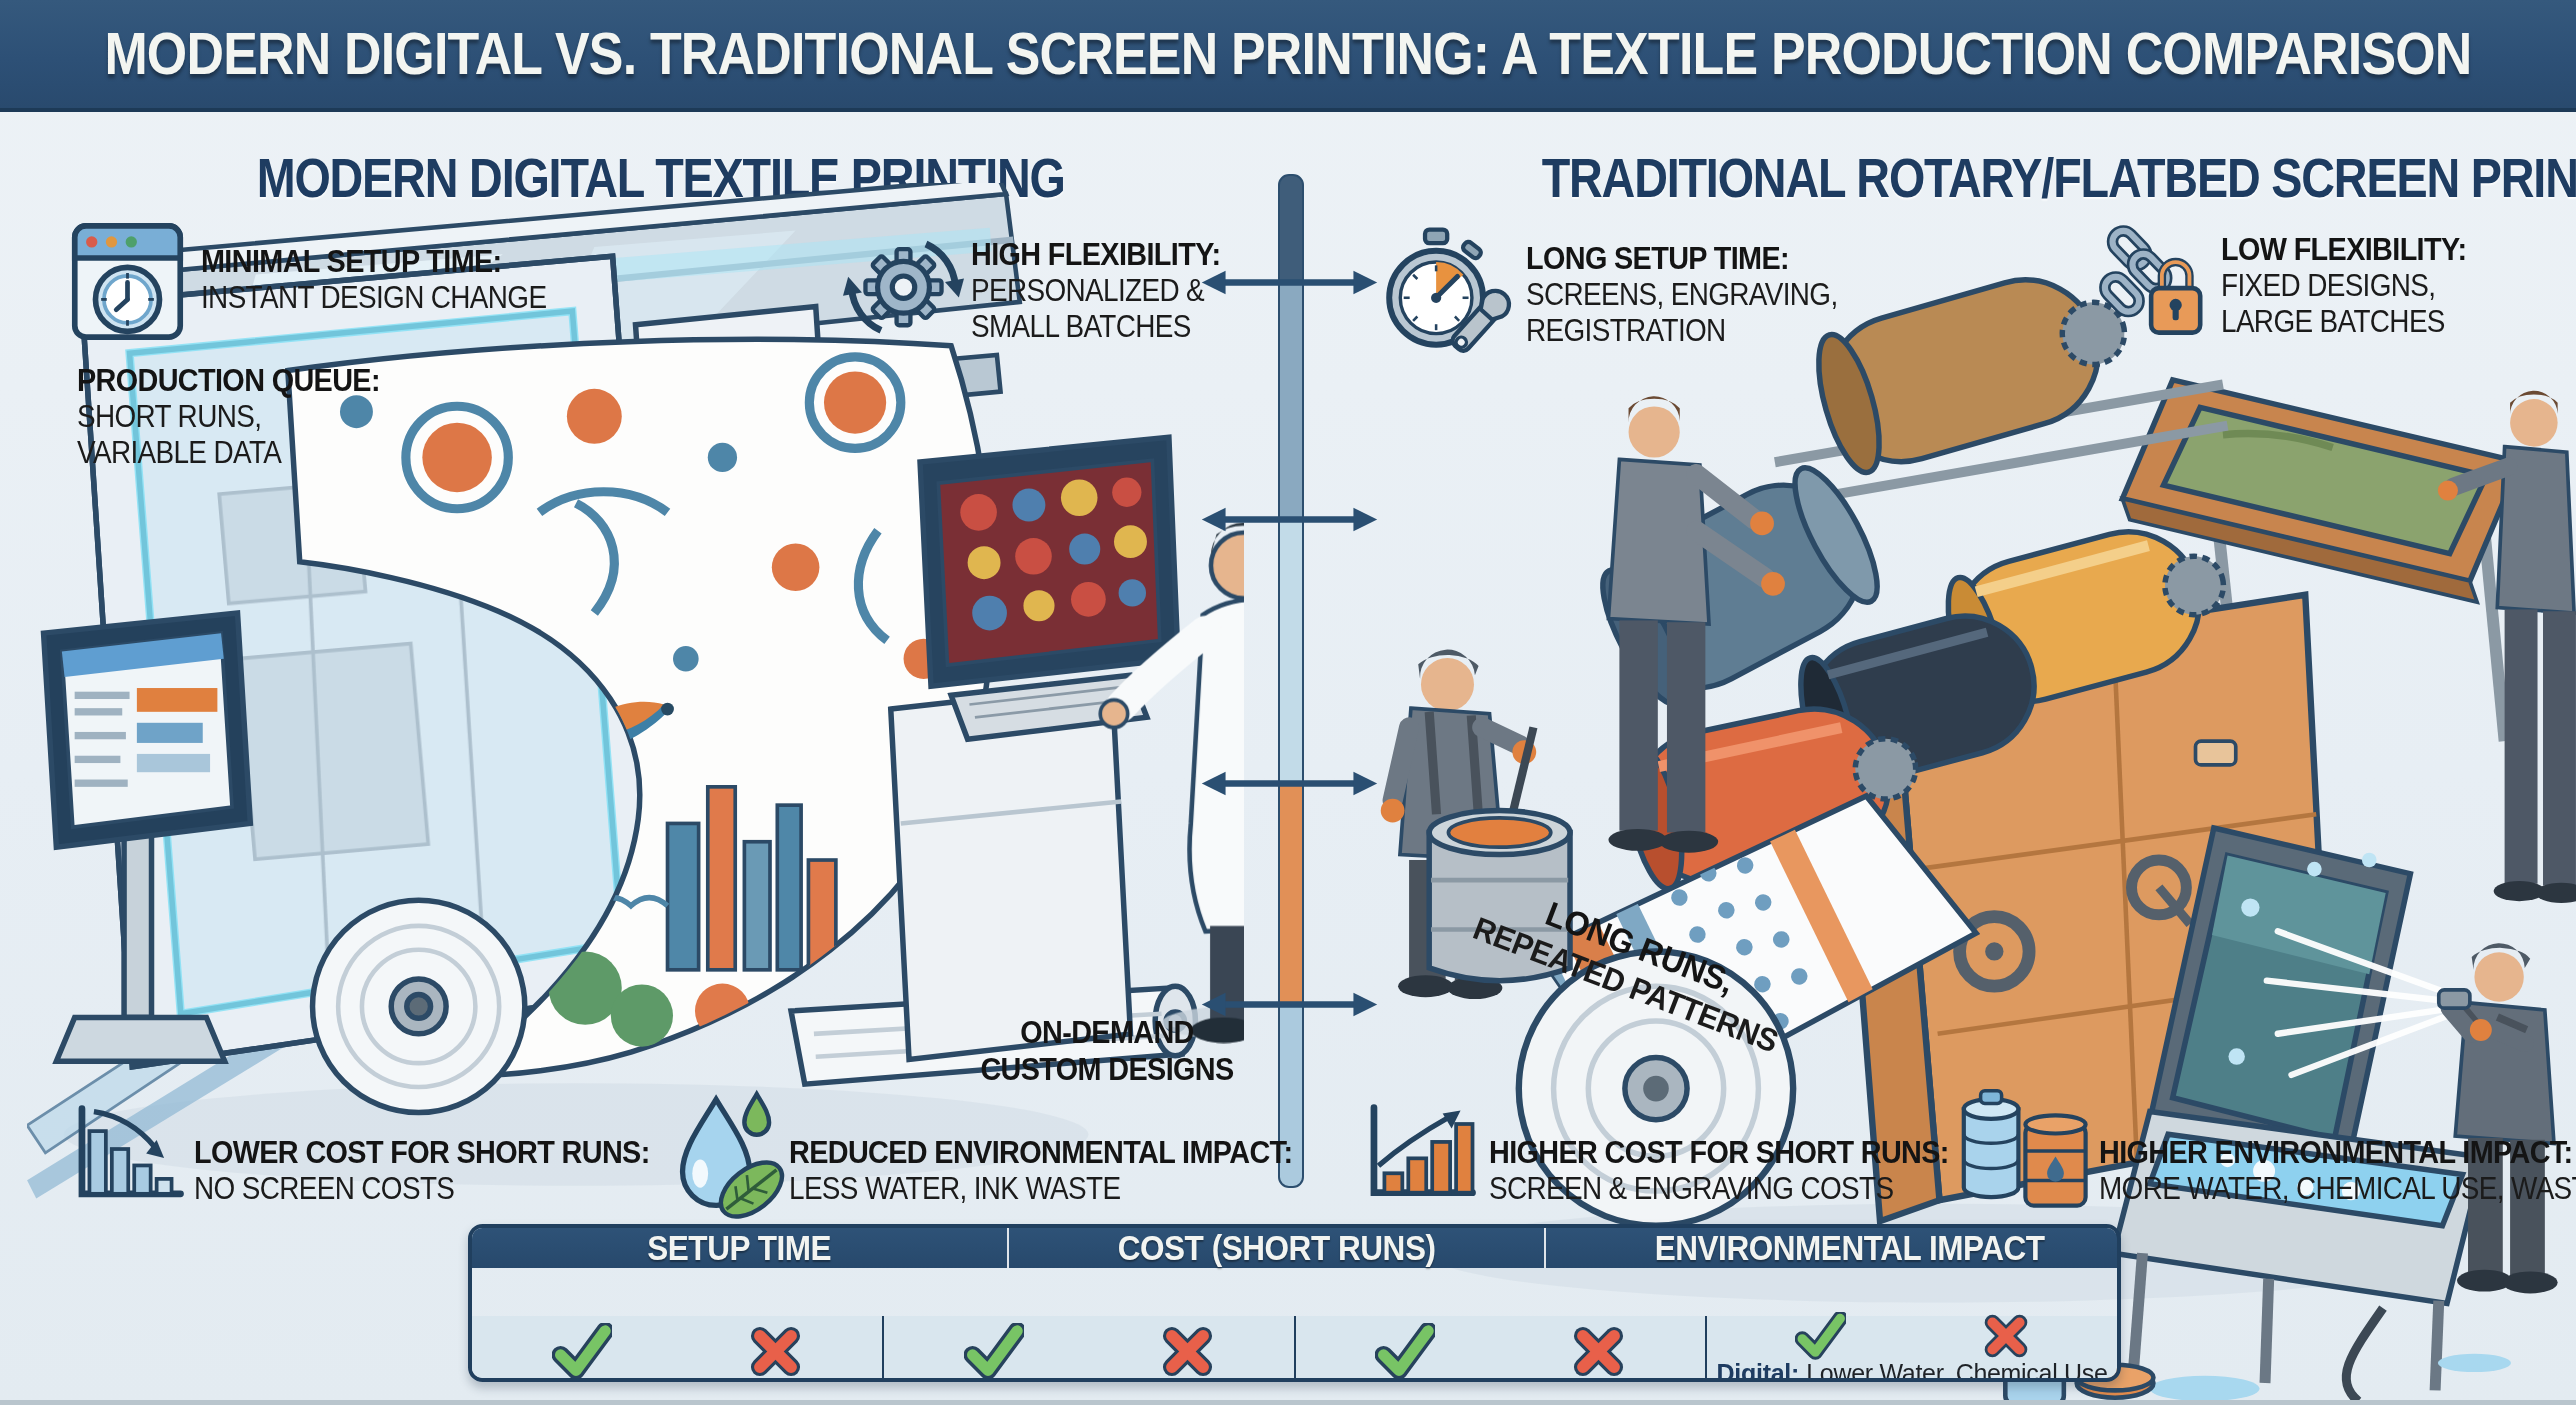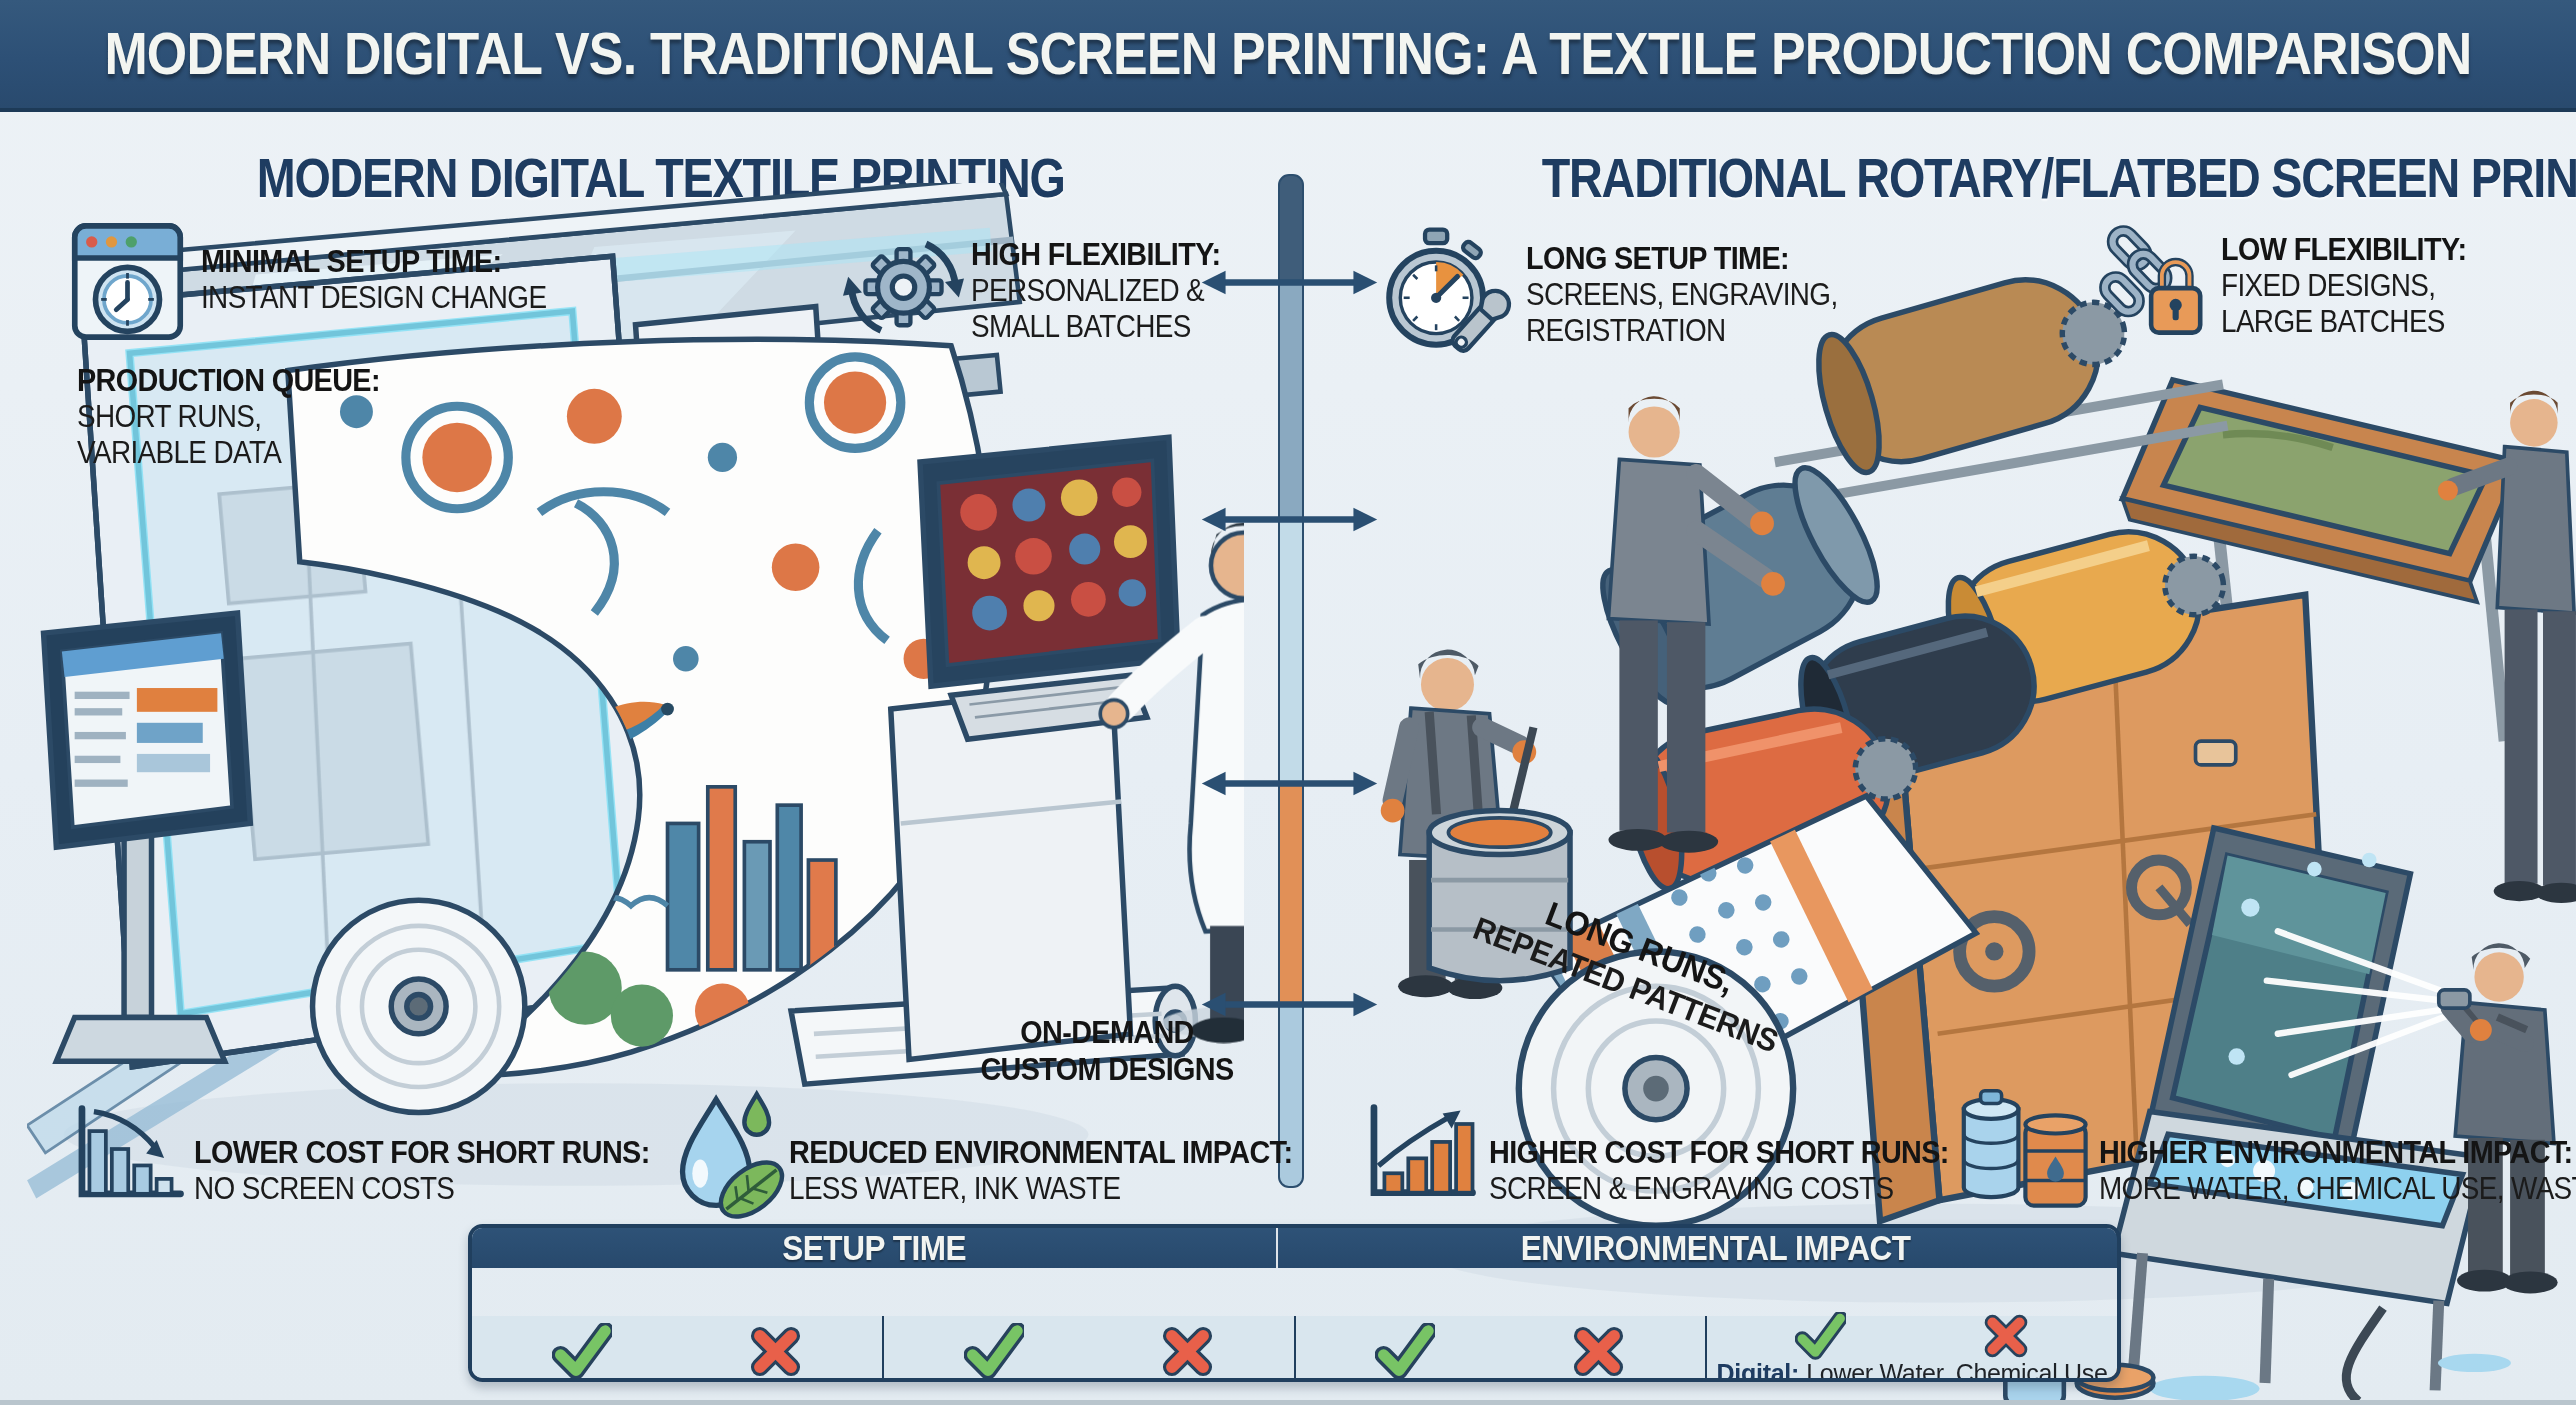--- a/index.html
+++ b/index.html
@@ -682,20 +682,23 @@
   </svg>
   <div class="callout" style="left:2099px;top:1134px;">
     <div class="t">HIGHER ENVIRONMENTAL IMPACT:</div>
     <div class="b">MORE WATER, CHEMICAL USE, WASTE</div>
   </div>
 
   <div class="ctable">
     <div class="hrow">
       <div class="hcell">
           <span>SETUP TIME</span>
+        </div>
+      <div class="hcell">
+          <span>COST (SHORT RUNS)</span>
         </div>
       <div class="hcell">
           <span>ENVIRONMENTAL IMPACT</span>
         </div>
     </div>
     <div class="brow">
       <div class="bcell">
         <svg width="60" height="57" viewBox="0 0 70 64">
             <path d="M10,36 L28,54 L62,8" fill="none" stroke="#27425c" stroke-width="21" stroke-linecap="round" stroke-linejoin="round"></path>
             <path d="M10,36 L28,54 L62,8" fill="none" stroke="#78c465" stroke-width="13" stroke-linecap="round" stroke-linejoin="round"></path>

